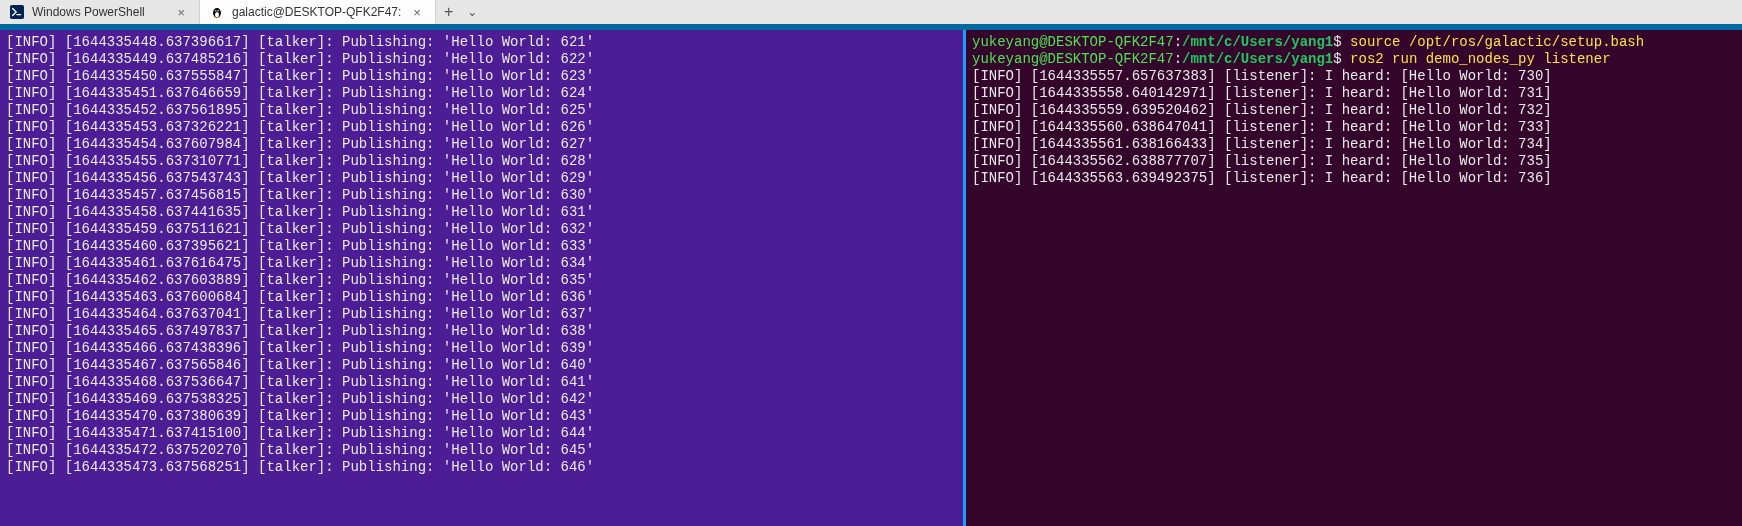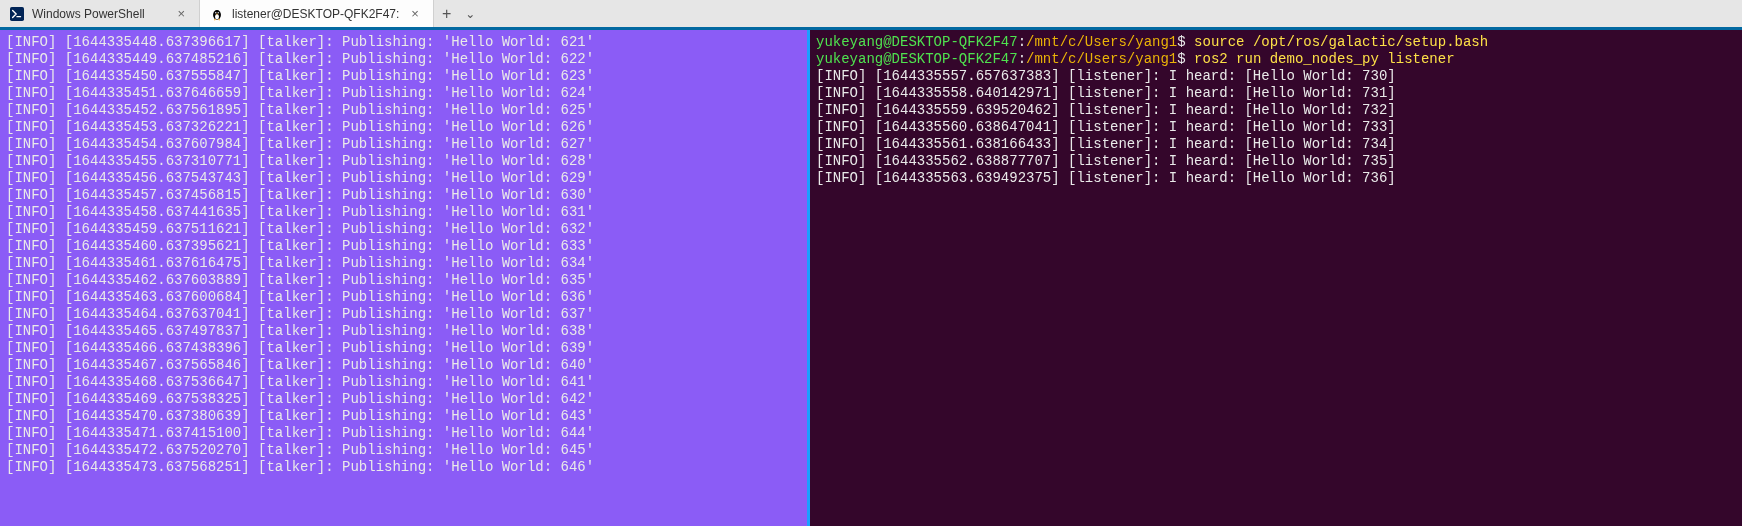--- a/index.html
+++ b/index.html
@@ -10,21 +10,21 @@
     height: 526px;
     overflow: hidden;
     display: flex;
     flex-direction: column;
   }
   .tabbar {
     height: 30px;
     background: #e6e6e6;
     display: flex;
     align-items: stretch;
-    border-bottom: 3px solid #0369a1;
+    border-bottom: 6px solid #0369a1;
   }
   .tab {
     display: flex;
     align-items: center;
     padding: 0 10px;
     font-size: 12px;
     color: #333;
     border-right: 1px solid #d0d0d0;
     gap: 8px;
     cursor: pointer;
@@ -60,36 +60,36 @@
   }
   .pane {
     overflow: hidden;
     font-family: Consolas, "Courier New", monospace;
     font-size: 14px;
     line-height: 17px;
     white-space: pre;
     padding: 4px 6px;
   }
   .pane-left {
-    width: 807px;
-    background: #8b5cf6;
+    width: 963px;
+    background: #4c1d95;
     color: #e9e9e9;
   }
   .divider {
     width: 3px;
     background: #1a9fff;
     cursor: col-resize;
   }
   .pane-right {
     flex: 1;
     background: #34062b;
     color: #e9e9e9;
   }
   .prompt-user { color: #4fe24f; font-weight: normal; }
-  .prompt-path { color: #eab308; font-weight: normal; }
+  .prompt-path { color: #22c55e; font-weight: bold; }
   .prompt-sym  { color: #e9e9e9; }
   .cmd         { color: #fde047; }
 </style>
 </head>
 <body>
 
 <div class="tabbar">
   <div class="tab">
     <span class="icon">
       <svg viewBox="0 0 16 16" width="14" height="14">
@@ -104,21 +104,21 @@
     <span class="icon">
       <svg viewBox="0 0 16 16" width="14" height="14">
           <ellipse cx="8" cy="9" rx="4.5" ry="5.5" fill="#000"></ellipse>
           <ellipse cx="8" cy="11" rx="2.3" ry="3" fill="#fff"></ellipse>
           <circle cx="6.6" cy="6.5" r="0.8" fill="#fff"></circle>
           <circle cx="9.4" cy="6.5" r="0.8" fill="#fff"></circle>
           <path d="M5 14 Q4 15 5.5 15.5 Q7 15 6.5 13.5 Z M11 14 Q12 15 10.5 15.5 Q9 15 9.5 13.5 Z" fill="#f5a623"></path>
           <ellipse cx="8" cy="8" rx="1" ry="0.6" fill="#f5a623"></ellipse>
         </svg>
     </span>
-    <span>listener@DESKTOP-QFK2F47:</span>
+    <span>galactic@DESKTOP-QFK2F47:</span>
     <span class="close">×</span>
   </div>
   <div class="tabbar-extras">
     <span class="ctl">+</span>
     <span class="ctl" style="font-size:12px;">⌄</span>
   </div>
 </div>
 
 <div class="panes">
   <div class="pane pane-left" id="pane-left"><div>[INFO] [1644335448.637396617] [talker]: Publishing: 'Hello World: 621'</div><div>[INFO] [1644335449.637485216] [talker]: Publishing: 'Hello World: 622'</div><div>[INFO] [1644335450.637555847] [talker]: Publishing: 'Hello World: 623'</div><div>[INFO] [1644335451.637646659] [talker]: Publishing: 'Hello World: 624'</div><div>[INFO] [1644335452.637561895] [talker]: Publishing: 'Hello World: 625'</div><div>[INFO] [1644335453.637326221] [talker]: Publishing: 'Hello World: 626'</div><div>[INFO] [1644335454.637607984] [talker]: Publishing: 'Hello World: 627'</div><div>[INFO] [1644335455.637310771] [talker]: Publishing: 'Hello World: 628'</div><div>[INFO] [1644335456.637543743] [talker]: Publishing: 'Hello World: 629'</div><div>[INFO] [1644335457.637456815] [talker]: Publishing: 'Hello World: 630'</div><div>[INFO] [1644335458.637441635] [talker]: Publishing: 'Hello World: 631'</div><div>[INFO] [1644335459.637511621] [talker]: Publishing: 'Hello World: 632'</div><div>[INFO] [1644335460.637395621] [talker]: Publishing: 'Hello World: 633'</div><div>[INFO] [1644335461.637616475] [talker]: Publishing: 'Hello World: 634'</div><div>[INFO] [1644335462.637603889] [talker]: Publishing: 'Hello World: 635'</div><div>[INFO] [1644335463.637600684] [talker]: Publishing: 'Hello World: 636'</div><div>[INFO] [1644335464.637637041] [talker]: Publishing: 'Hello World: 637'</div><div>[INFO] [1644335465.637497837] [talker]: Publishing: 'Hello World: 638'</div><div>[INFO] [1644335466.637438396] [talker]: Publishing: 'Hello World: 639'</div><div>[INFO] [1644335467.637565846] [talker]: Publishing: 'Hello World: 640'</div><div>[INFO] [1644335468.637536647] [talker]: Publishing: 'Hello World: 641'</div><div>[INFO] [1644335469.637538325] [talker]: Publishing: 'Hello World: 642'</div><div>[INFO] [1644335470.637380639] [talker]: Publishing: 'Hello World: 643'</div><div>[INFO] [1644335471.637415100] [talker]: Publishing: 'Hello World: 644'</div><div>[INFO] [1644335472.637520270] [talker]: Publishing: 'Hello World: 645'</div><div>[INFO] [1644335473.637568251] [talker]: Publishing: 'Hello World: 646'</div></div>

